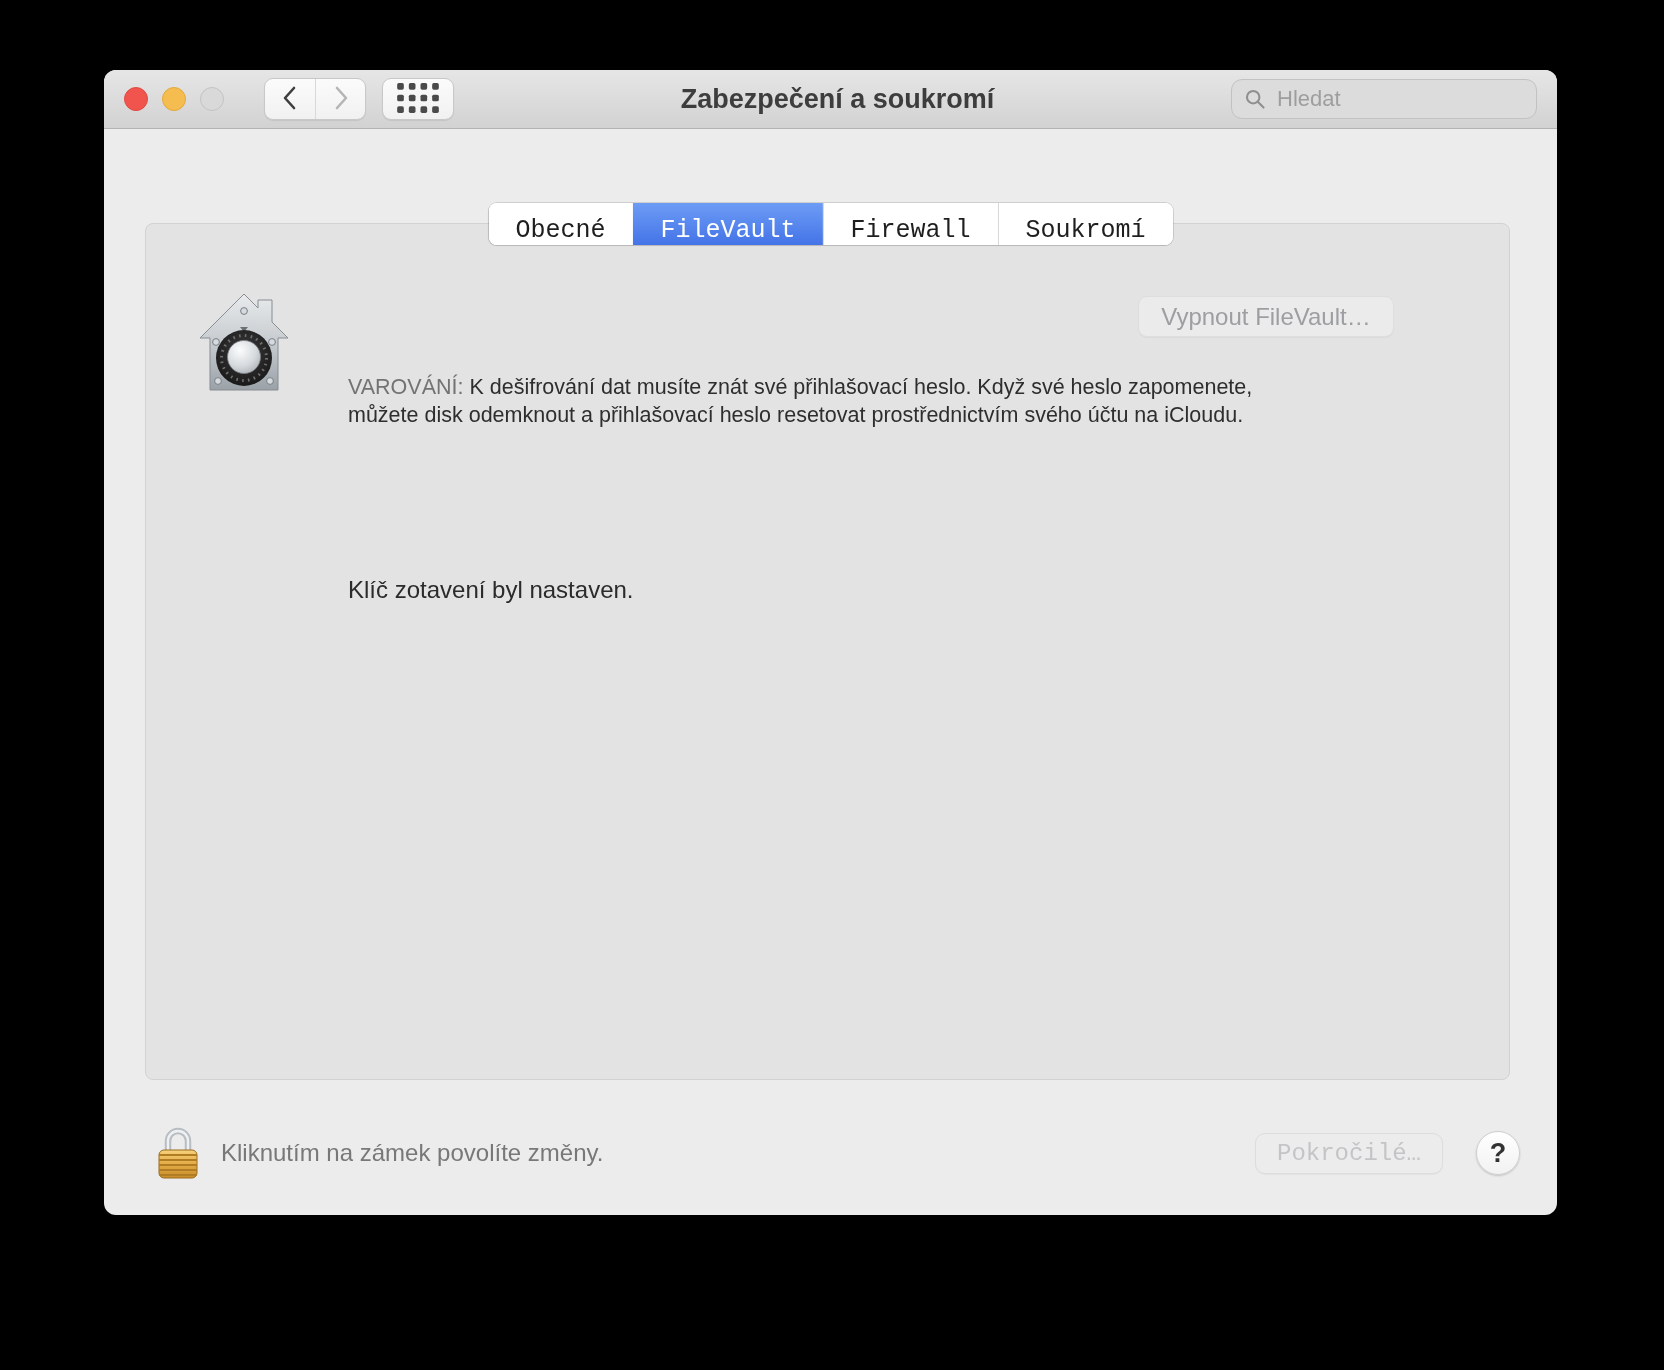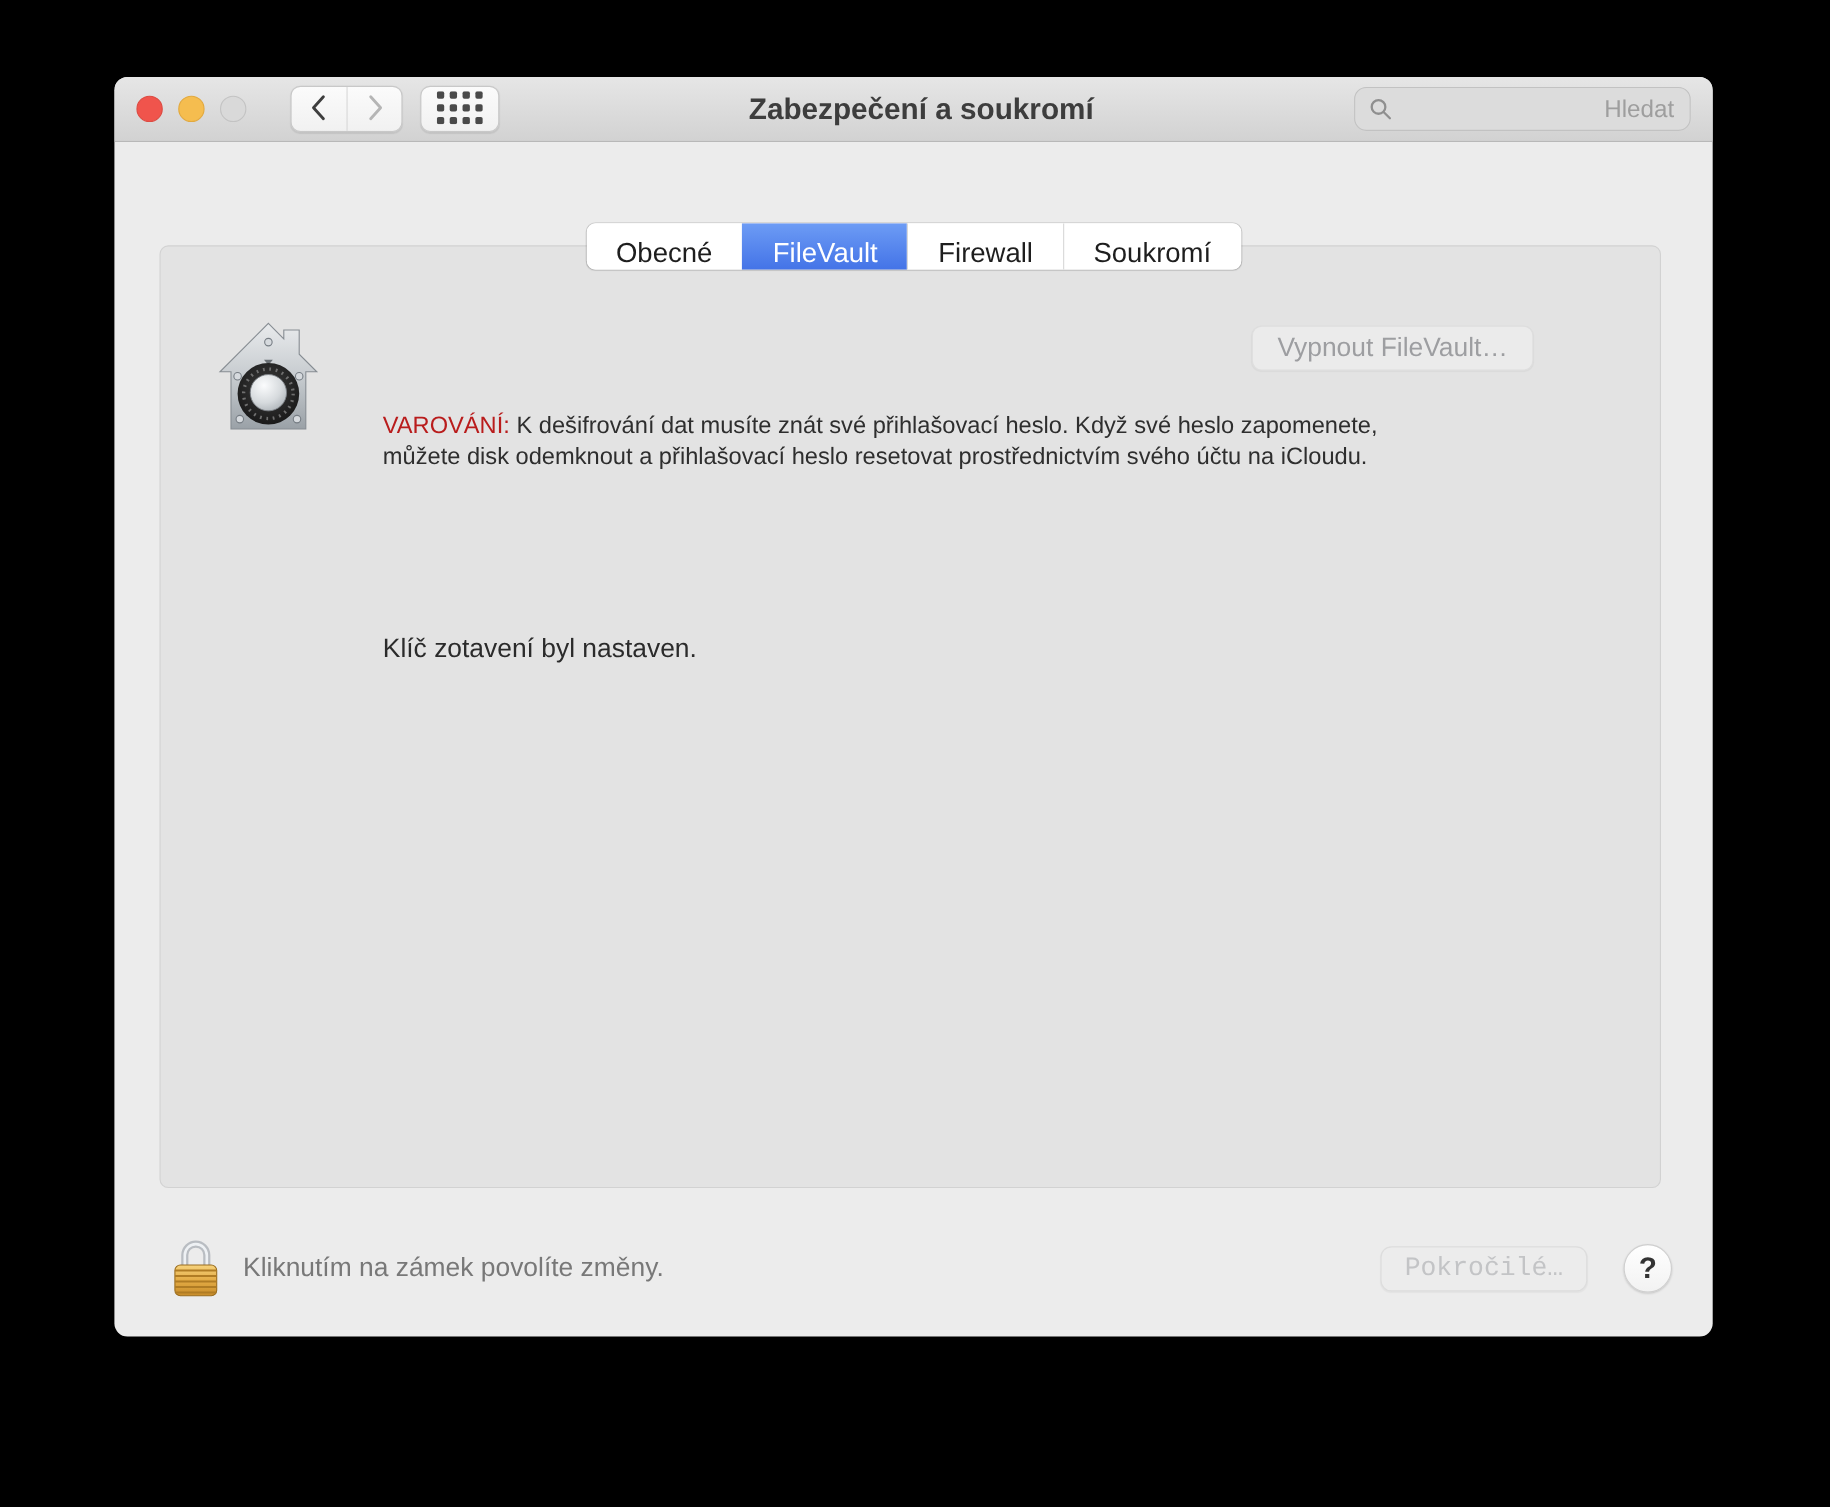--- a/index.html
+++ b/index.html
@@ -31,49 +31,49 @@
     align-items:center;justify-content:center;padding:0;cursor:default;}
   .navbtn + .navbtn{border-left:1px solid #d8d8d8;}
   .gridbtn{margin-left:16px;width:72px;height:42px;border:1px solid #c8c8c8;border-radius:9px;
     background:linear-gradient(180deg,#fbfbfb,#f1f1f1);display:flex;align-items:center;
     justify-content:center;box-shadow:0 1px 1px rgba(0,0,0,.08);}
   .tbar-title{flex:1;text-align:center;font-size:27px;font-weight:600;color:#3d3d3d;
     padding-right:10px;white-space:nowrap;overflow:hidden;}
   .search{width:306px;height:40px;background:#dcdcdc;border:1px solid #c2c2c2;border-radius:11px;
     display:flex;align-items:center;padding:0 12px;box-sizing:border-box;}
   .search input{flex:1;border:none;background:transparent;outline:none;margin-left:8px;
-    font-size:22px;color:#333;font-family:inherit;min-width:0;text-align:right;}
+    font-size:22px;color:#333;font-family:inherit;min-width:0;}
   .search input::placeholder{color:#9e9e9e;}
   
   .panel{
     position:absolute;left:41px;top:153px;width:1365px;height:857px;
     background:#e3e3e3;border:1px solid #d2d2d2;border-radius:8px;box-sizing:border-box;
   }
   .tabs{
     position:absolute;top:133px;left:50%;transform:translateX(-50%);
     display:flex;height:42px;border-radius:8px;overflow:hidden;
     box-shadow:0 0 0 1px rgba(0,0,0,.12),0 1px 1px rgba(0,0,0,.08);background:#fff;z-index:3;
   }
-  .tab{border:none;background:#fff;font-family:Liberation Sans, sans-serif;font-size:25px;color:#1e1e1e;
+  .tab{border:none;background:#fff;font-family:Liberation Mono, monospace;font-size:25px;color:#1e1e1e;
     padding:0 27px;height:55px;cursor:default;}
   .tab + .tab{border-left:1px solid #d8d8d8;}
   .tab.selected{
     background:linear-gradient(180deg,#6d9cf5 0%,#3767e3 100%);color:#fff;border-left-color:transparent;
   }
   
   .fv-icon{position:absolute;left:48px;top:66px;width:100px;height:104px;}
   .fv-desc{position:absolute;left:202px;top:56px;width:578px;
     font-size:24px;line-height:31px;color:#2b2b2b;}
   .turnoff-btn{position:absolute;left:992px;top:72px;width:256px;height:41px;
     border-radius:9px;background:#ebebeb;border:1px solid #dedede;
     font-family:inherit;font-size:24px;color:#9d9ea1;
     box-shadow:0 1px 1px rgba(0,0,0,.04);}
   .fv-warning{position:absolute;left:202px;top:149px;width:950px;
     font-size:21.5px;line-height:28px;color:#2e2e2e;}
-  .warn-label{color:#b91c1c;}
+  .warn-label{color:#737373;}
   .fv-status-1{position:absolute;left:202px;top:266px;font-size:24px;color:#2b2b2b;}
   .fv-status-2{position:absolute;left:202px;top:352px;font-size:24px;color:#2b2b2b;}
   
   .footer{position:absolute;left:51px;right:37px;top:1056px;height:54px;
     display:flex;align-items:center;}
   .lock-label{margin-left:20px;font-size:24px;color:#787878;}
   .footer .spacer{flex:1;}
   .advanced-btn{width:188px;height:41px;border-radius:10px;background:#ececec;
     border:1px solid #dddddd;font-family:Liberation Mono, monospace;font-size:24px;color:#c3c4c6;
     box-shadow:0 1px 1px rgba(0,0,0,.04);}

